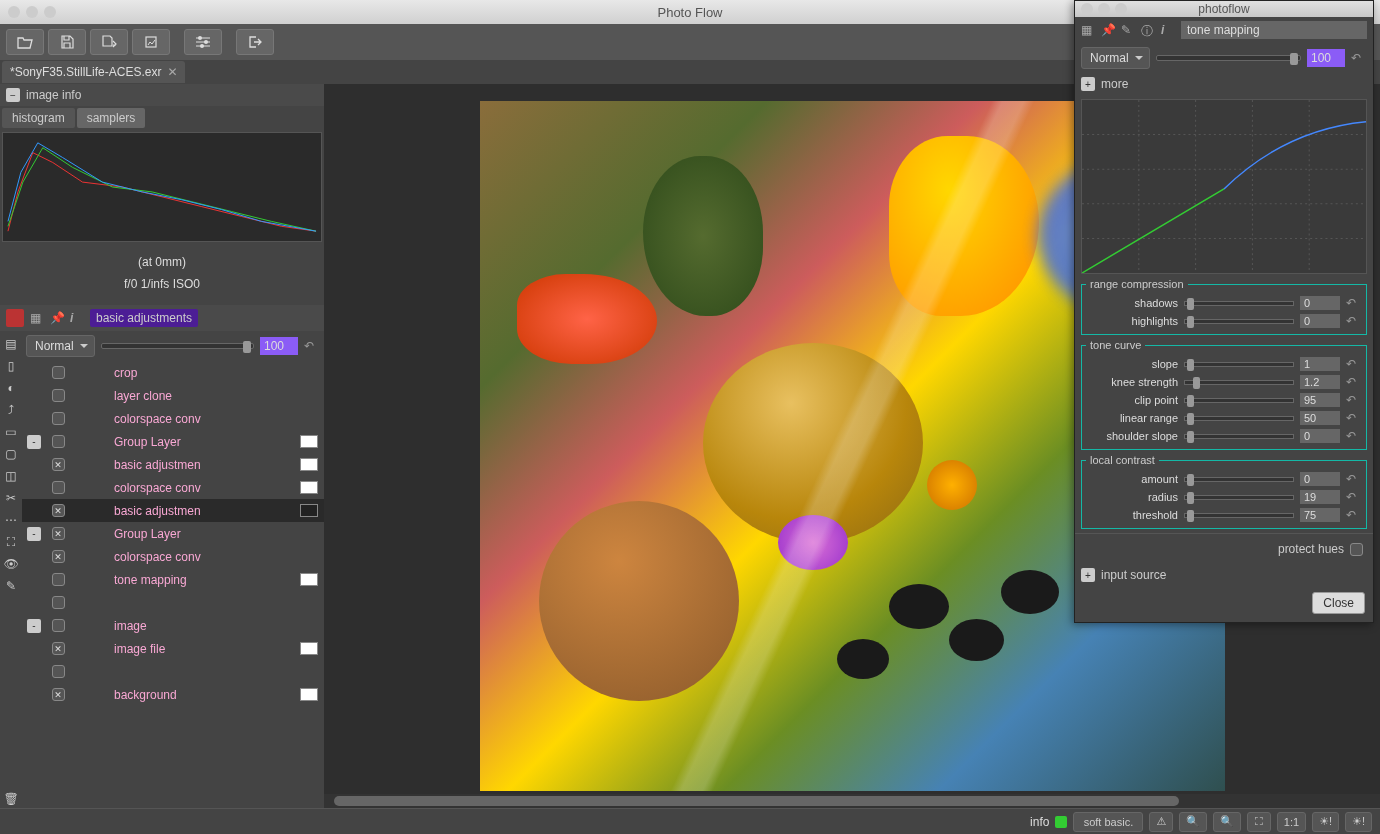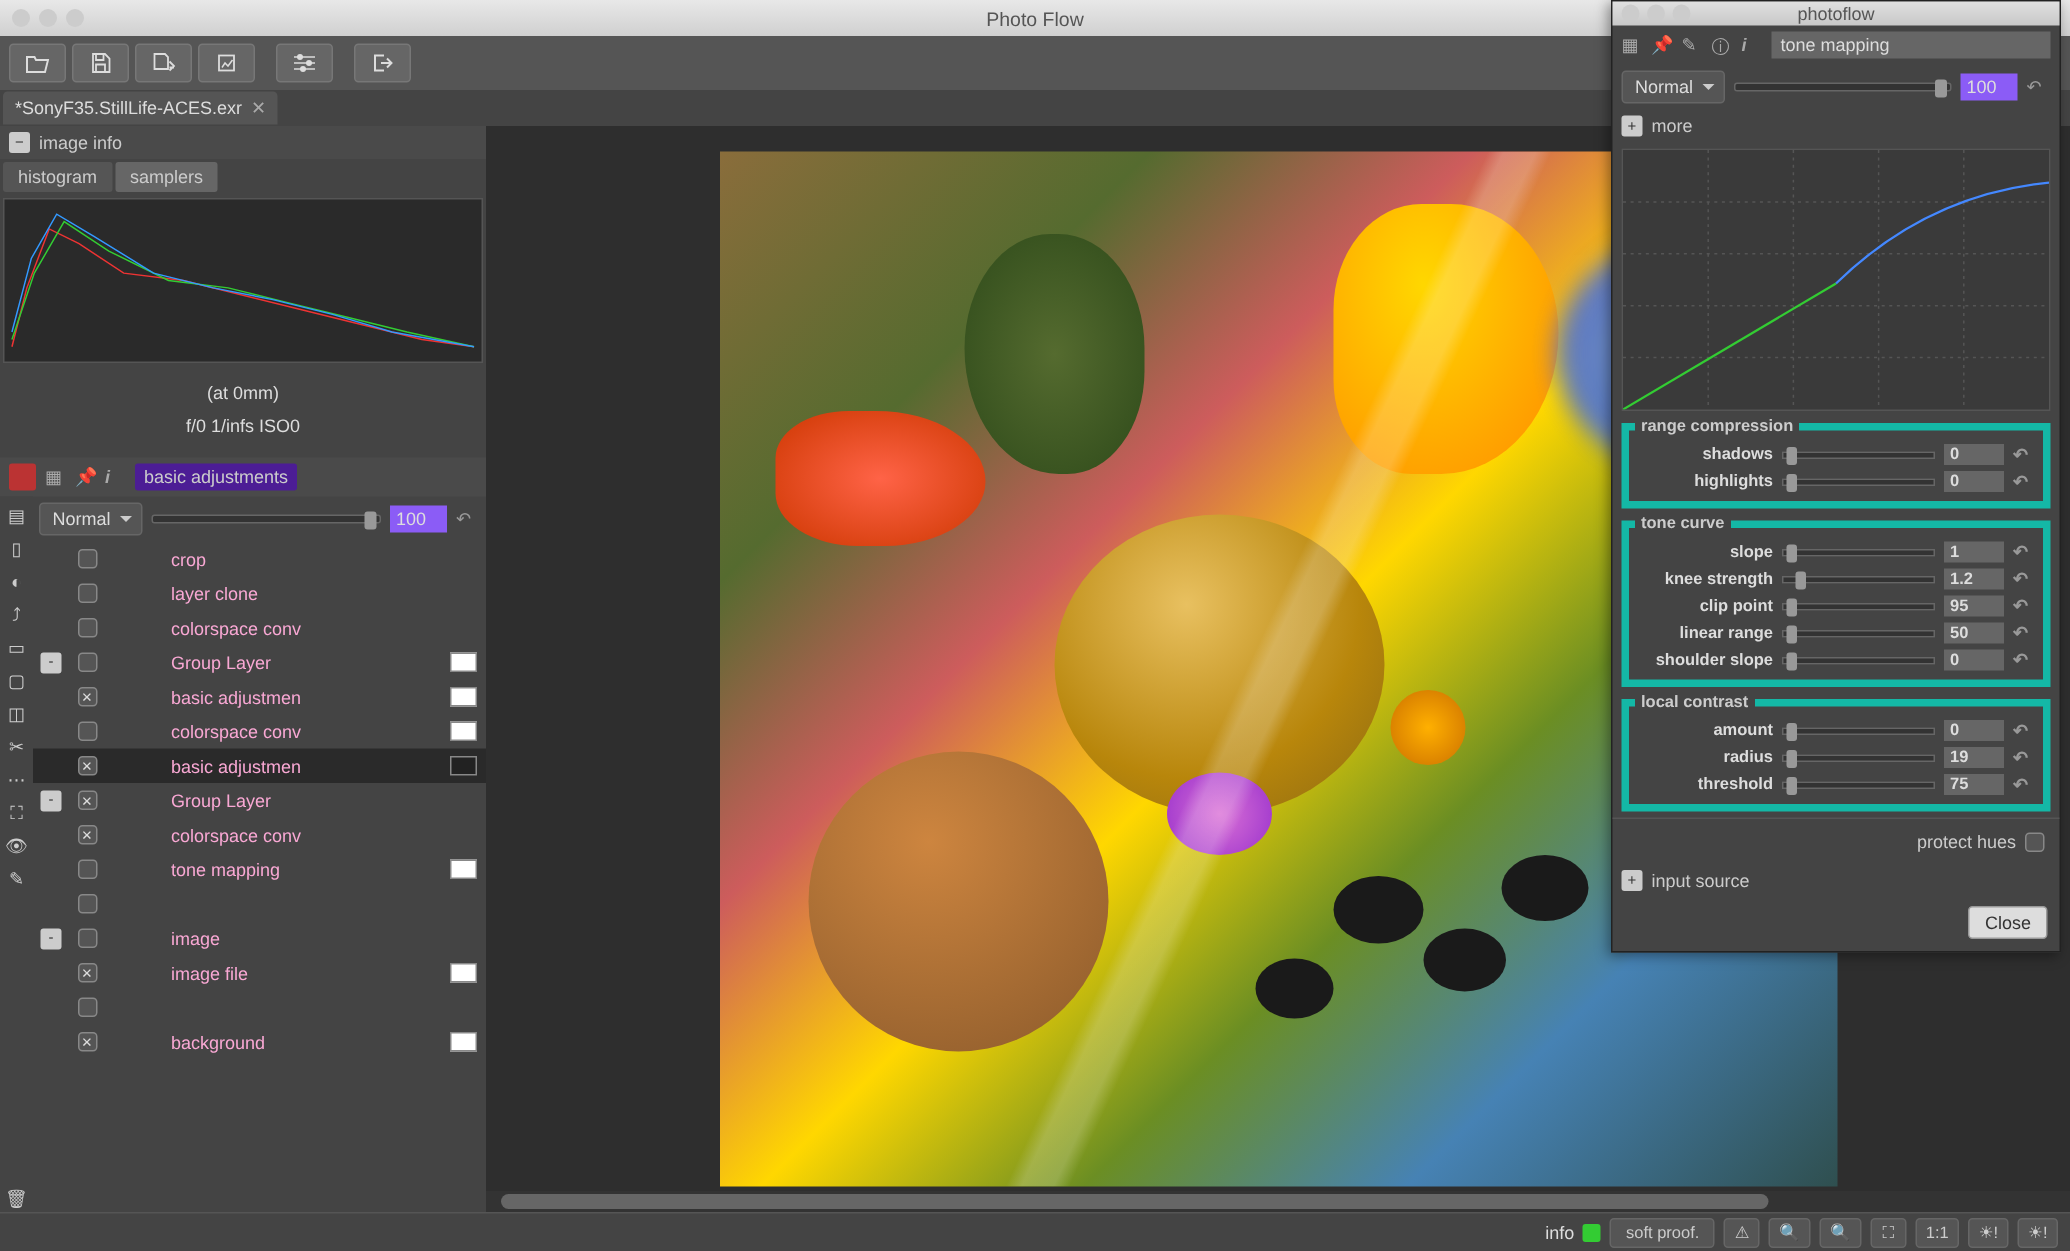--- a/index.html
+++ b/index.html
@@ -74,21 +74,21 @@
 
 
 .right-panel { position: absolute; right: 6px; top: 0; width: 300px; background: #444; border: 1px solid #222; box-shadow: -2px 2px 8px rgba(0,0,0,0.4); }
 .rp-titlebar { height: 16px; background: linear-gradient(#e0e0e0, #c8c8c8); display: flex; align-items: center; justify-content: center; position: relative; color: #555; font-size: 12px; }
 .rp-traffic { position: absolute; left: 6px; display: flex; gap: 5px; }
 .rp-header { display: flex; align-items: center; gap: 6px; padding: 4px 6px; }
 .rp-name { flex: 1; background: #666; padding: 2px 6px; color: #ddd; }
 .rp-blend { display: flex; align-items: center; gap: 6px; padding: 4px 6px; justify-content: center; }
 .rp-section { padding: 4px 6px; display: flex; align-items: center; gap: 6px; }
 .curve-box { height: 175px; margin: 4px 6px; background: #3a3a3a; border: 1px solid #555; position: relative; }
-.fieldset { border: 5px solid #14b8a6; margin: 4px 6px; padding: 4px; font-weight: bold; }
+.fieldset { border: 1px solid #14b8a6; margin: 4px 6px; padding: 4px; }
 .fieldset-legend { color: #ccc; font-size: 11px; padding: 0 4px; }
 .param-row { display: flex; align-items: center; gap: 6px; padding: 2px 0; }
 .param-label { width: 92px; text-align: right; color: #ddd; font-size: 11px; }
 .param-slider { flex: 1; height: 5px; background: #333; border: 1px solid #666; position: relative; }
 .param-slider .pthumb { position: absolute; top: -4px; width: 7px; height: 12px; background: #999; border-radius: 2px; }
 .param-val { width: 40px; background: #666; color: #ddd; padding: 1px 4px; font-size: 11px; }
 .checkbox-row { display: flex; align-items: center; justify-content: flex-end; gap: 6px; padding: 8px 10px; border-top: 1px solid #555; margin-top: 4px;}
 .close-btn-row { display: flex; justify-content: flex-end; padding: 6px 8px 8px; }
 .btn { background: #ddd; color: #333; border: 1px solid #999; padding: 3px 10px; border-radius: 3px; cursor: pointer; }
 
@@ -377,21 +377,21 @@
       </div>
       <div class="hscroll">
           <div class="hscroll-thumb"></div>
         </div>
     </div>
   </div>
 
   <div class="statusbar">
     <span class="status-text">info</span>
     <div class="status-led"></div>
-    <div class="sb-btn" style="min-width:70px">soft proof.</div>
+    <div class="sb-btn" style="min-width:70px">soft basic.</div>
     <div class="sb-btn">⚠</div>
     <div class="sb-btn">🔍</div>
     <div class="sb-btn">🔍</div>
     <div class="sb-btn">⛶</div>
     <div class="sb-btn">1:1</div>
     <div class="sb-btn">☀!</div>
     <div class="sb-btn">☀!</div>
   </div>
 </div>
 

